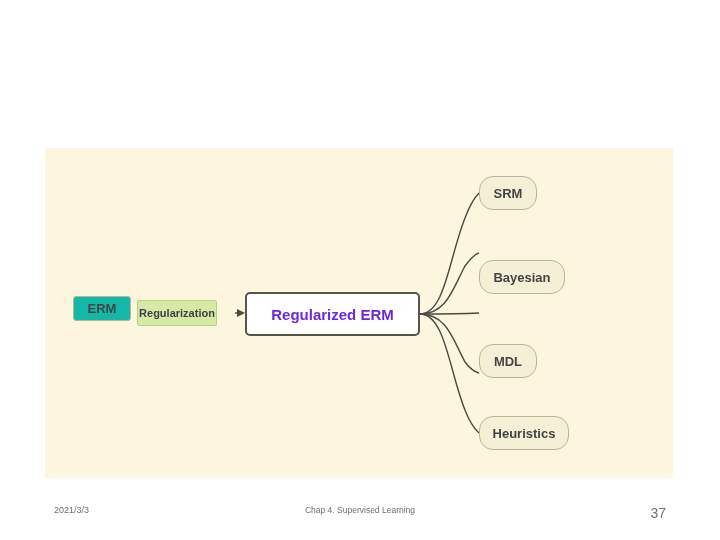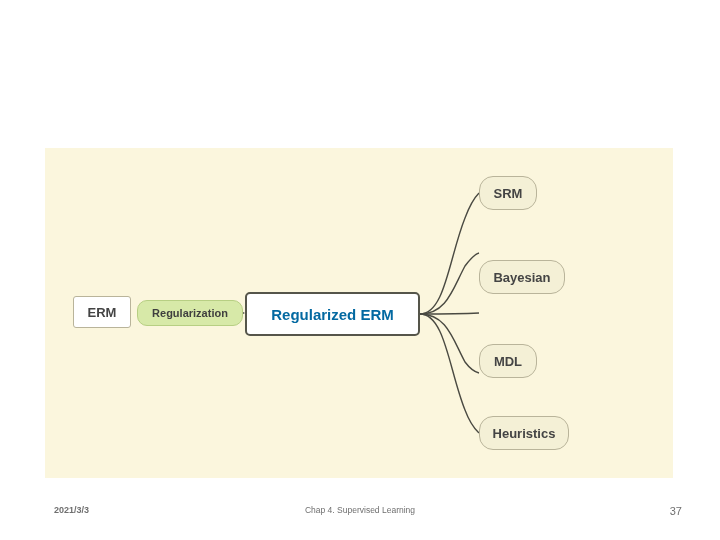--- a/index.html
+++ b/index.html
@@ -47,49 +47,49 @@
     display: flex;
     align-items: center;
     justify-content: center;
     text-align: center;
     font-weight: bold;
   }
   .node-erm {
     left: 28px;
     top: 148px;
     width: 58px;
-    height: 32px;
-    background: #ffffff;
+    height: 25px;
+    background: #14b8a6;
     border: 1px solid #b9b49a;
     border-radius: 3px;
     font-size: 13px;
     color: #444444;
   }
   .node-reg {
     left: 92px;
     top: 152px;
-    width: 106px;
+    width: 80px;
     height: 26px;
     background: #d7e9a8;
     border: 1px solid #b7cf83;
-    border-radius: 10px;
+    border-radius: 2px;
     font-size: 11px;
     color: #3f3f3f;
   }
   .node-center {
     left: 200px;
     top: 144px;
     width: 175px;
     height: 44px;
     background: #ffffff;
     border: 2px solid #55554a;
     border-radius: 5px;
     font-size: 15px;
     font-weight: bold;
-    color: #0369a1;
+    color: #6d28d9;
   }
   .node-right {
     background: #f4f0d6;
     border: 1px solid #b9b49a;
     border-radius: 14px;
     font-size: 13px;
     color: #444444;
     height: 34px;
   }
   .node-srm    { left: 434px; top: 28px;  width: 58px; }
@@ -104,36 +104,35 @@
     right: 0;
     top: 505px;
     height: 24px;
   }
   .footer-date {
     position: absolute;
     left: 54px;
     top: 0;
     font-size: 9px;
     color: #6f6f6f;
-    font-weight: bold;
   }
   .footer-center {
     position: absolute;
     left: 0;
     right: 0;
     top: 0;
     text-align: center;
     font-size: 8.5px;
     color: #6f6f6f;
   }
   .footer-page {
     position: absolute;
-    right: 38px;
+    right: 54px;
     top: 0;
-    font-size: 11px;
+    font-size: 14px;
     color: #6f6f6f;
   }
 </style>
 </head>
 <body>
 
 <div class="slide">
 
 
   <div class="diagram-panel">

